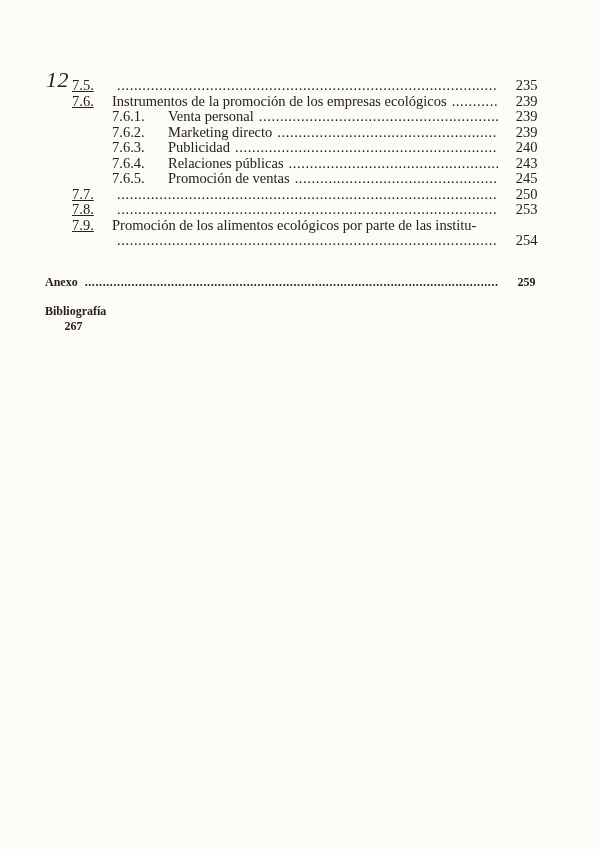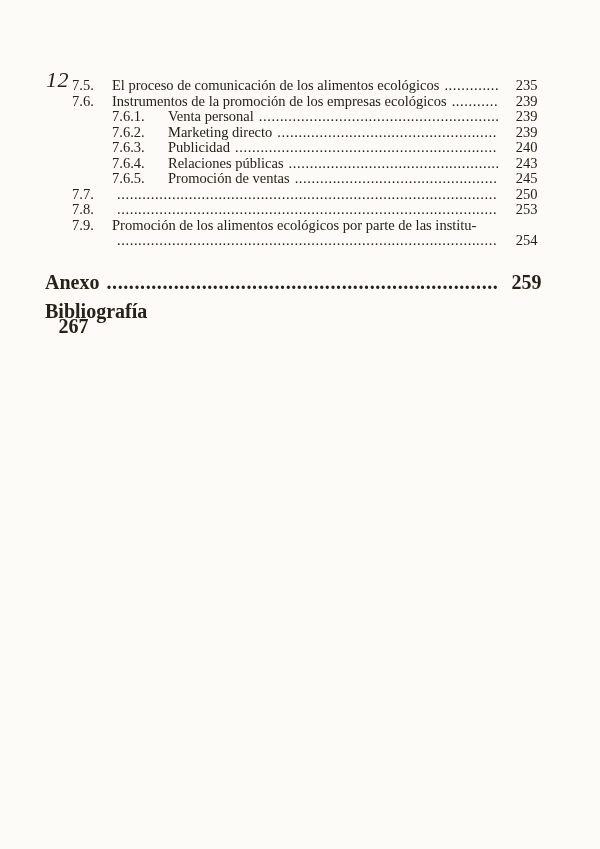--- a/index.html
+++ b/index.html
@@ -29,21 +29,21 @@
     width: 510px;
   }
   .row {
     display: flex;
     align-items: baseline;
     font-size: 14.5px;
     line-height: 15.5px;
     white-space: nowrap;
   }
   .row .num { flex: 0 0 auto; }
-  .l1 .num { margin-left: 27px; width: 40px; }
+  .l1 .num { margin-left: 27px; width: 40px; text-decoration: underline; }
   .l2 .num { margin-left: 67px; width: 56px; }
   .cont .num { margin-left: 27px; width: 40px; }
   .row .title { flex: 0 0 auto; }
   .leader {
     flex: 1 1 0;
     min-width: 0;
     overflow: hidden;
     padding-left: 5px;
     letter-spacing: 0.6px;
     white-space: nowrap;
@@ -56,39 +56,38 @@
   .backmatter {
     position: absolute;
     left: 45px;
     top: 275px;
     width: 510px;
   }
   .bm-row {
     display: flex;
     align-items: baseline;
     font-weight: bold;
-    font-size: 20px;
+    font-size: 12px;
     line-height: 15.5px;
     white-space: nowrap;
   }
   .bm-row + .bm-row { margin-top: 13px; flex-direction: column; }
   .bm-row .leader { padding-left: 7px; }
 </style>
 </head>
 <body>
 
 <div class="sheet">
 
   <div class="folio">12</div>
 
   <div class="toc">
 
     <div class="row l1">
       <span class="num">7.5.</span>
-      <span class="title">El proceso de comunicación de los alimentos ecológicos</span>
       <span class="leader">................................................................................................................................................................</span>
       <span class="pgn">235</span>
     </div>
 
     <div class="row l1">
       <span class="num">7.6.</span>
       <span class="title">Instrumentos de la promoción de los empresas ecológicos</span>
       <span class="leader">................................................................................................................................................................</span>
       <span class="pgn">239</span>
     </div>

